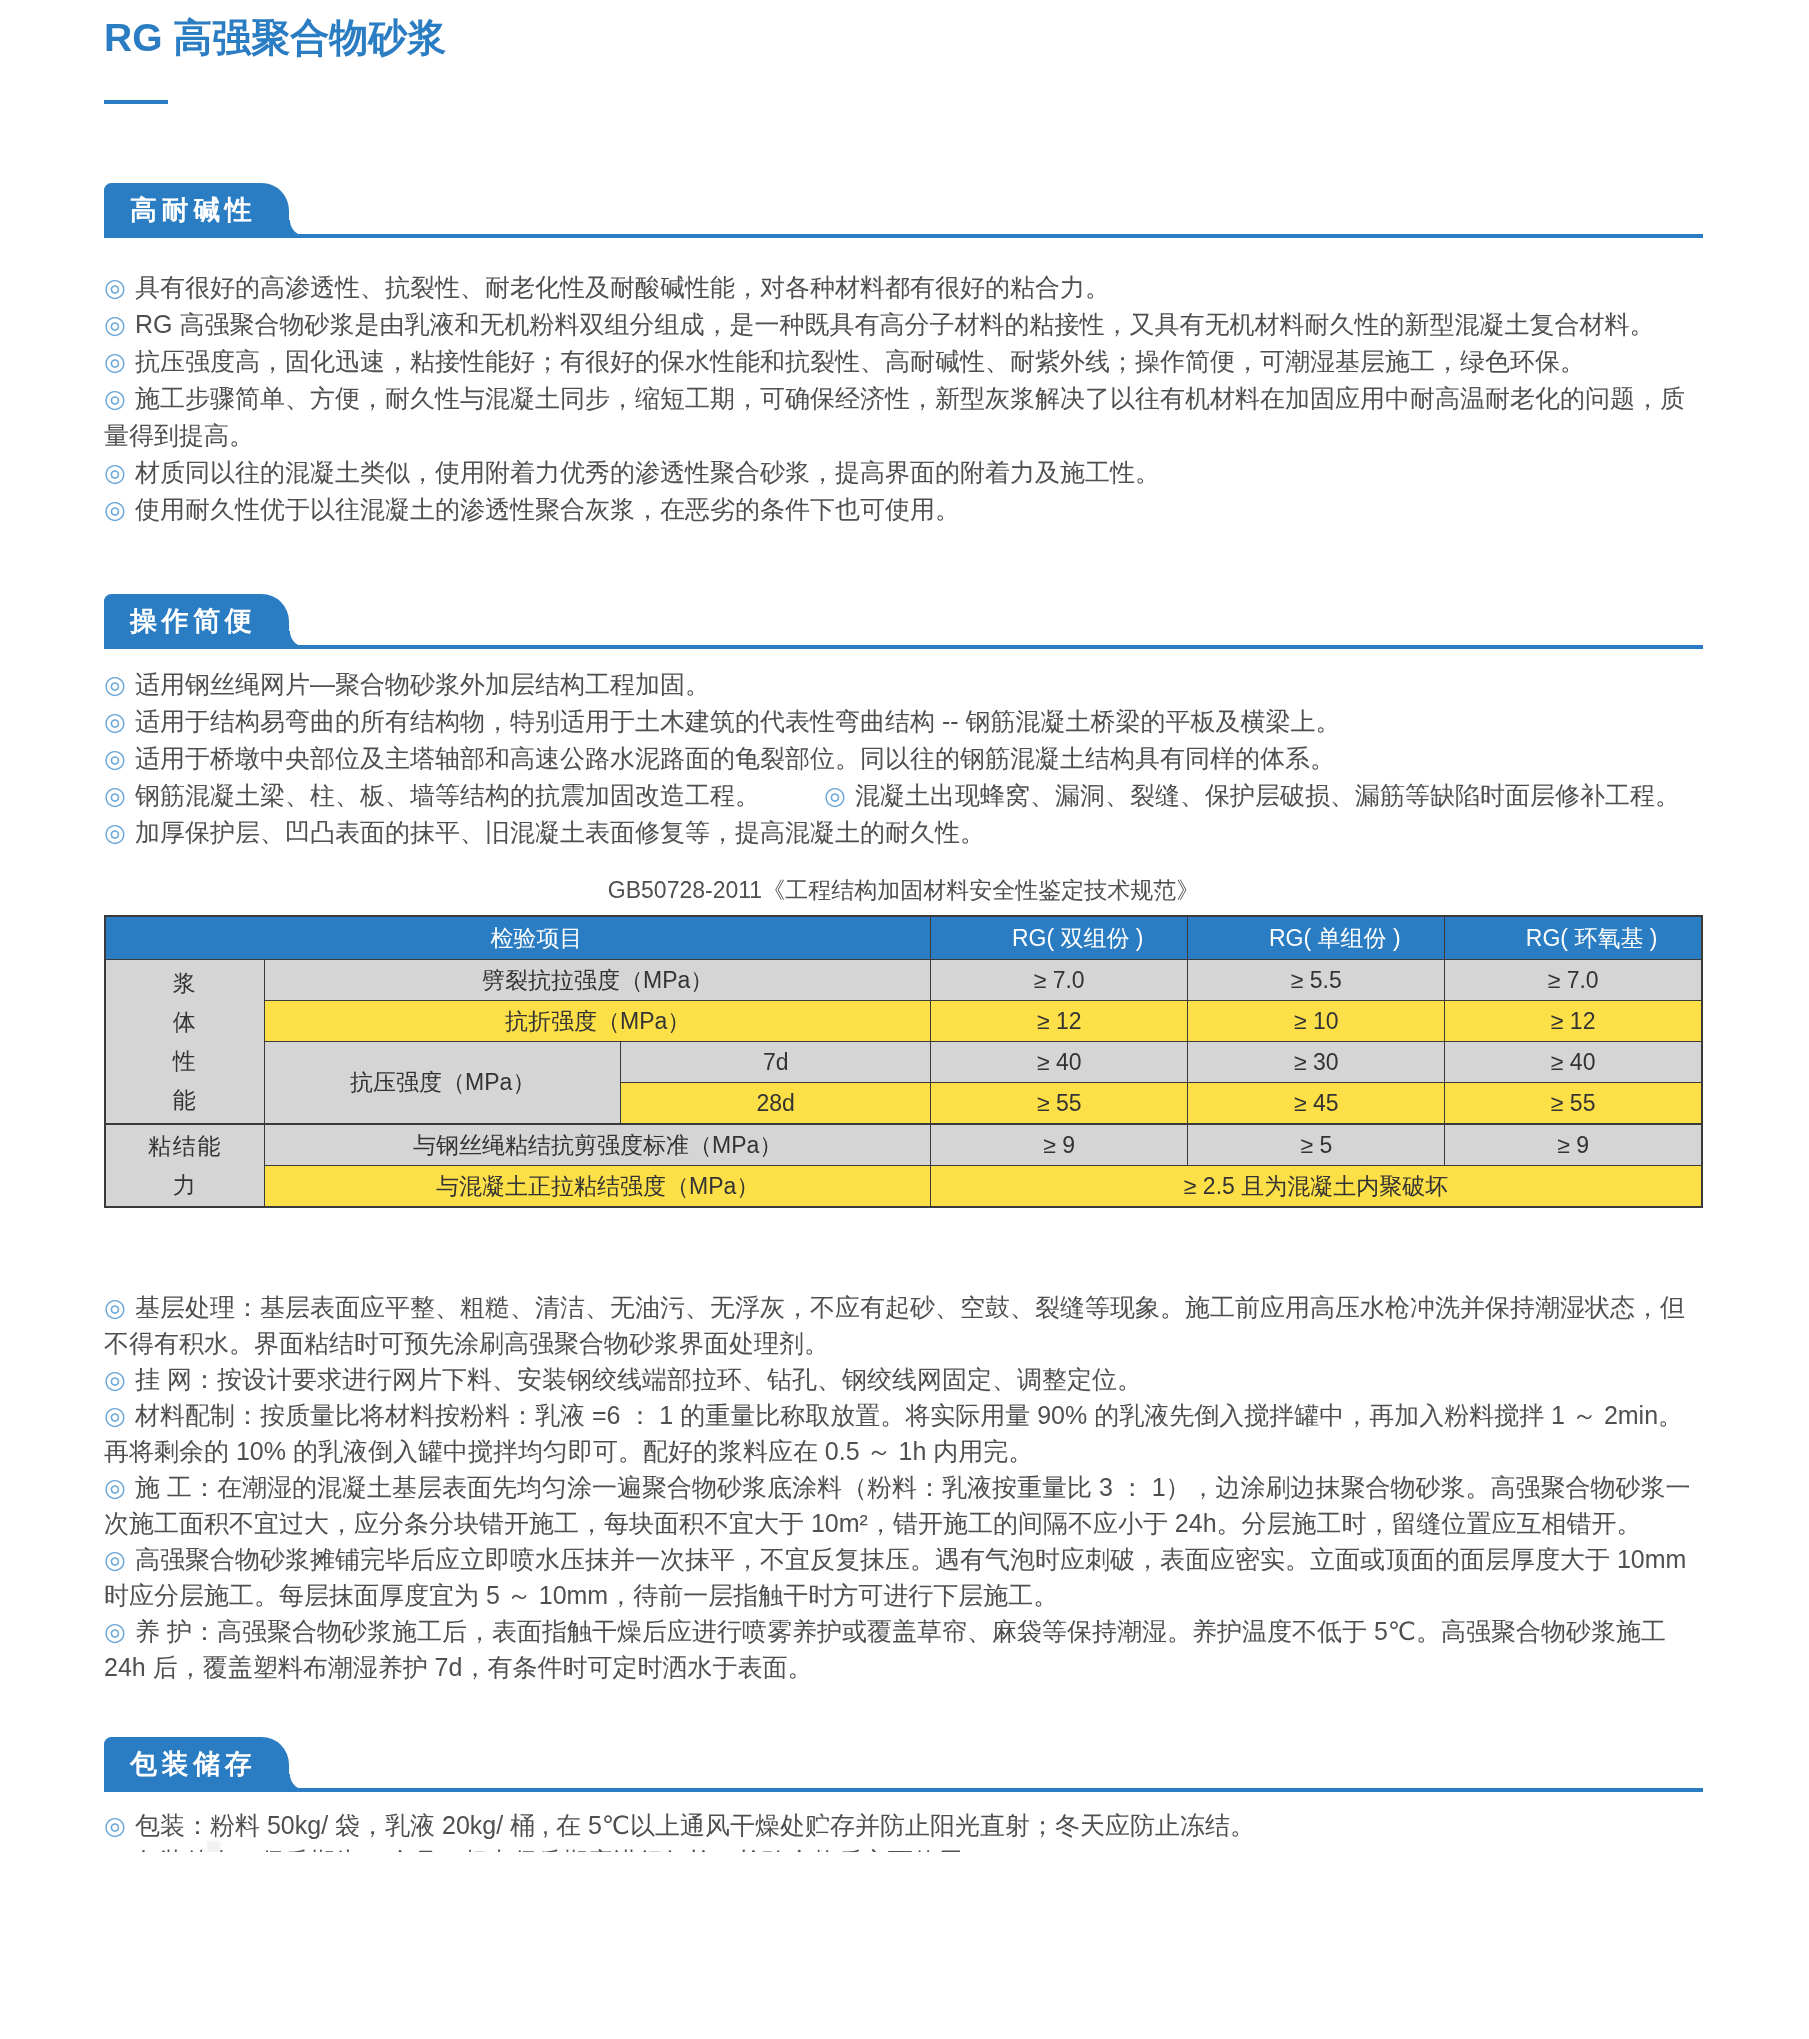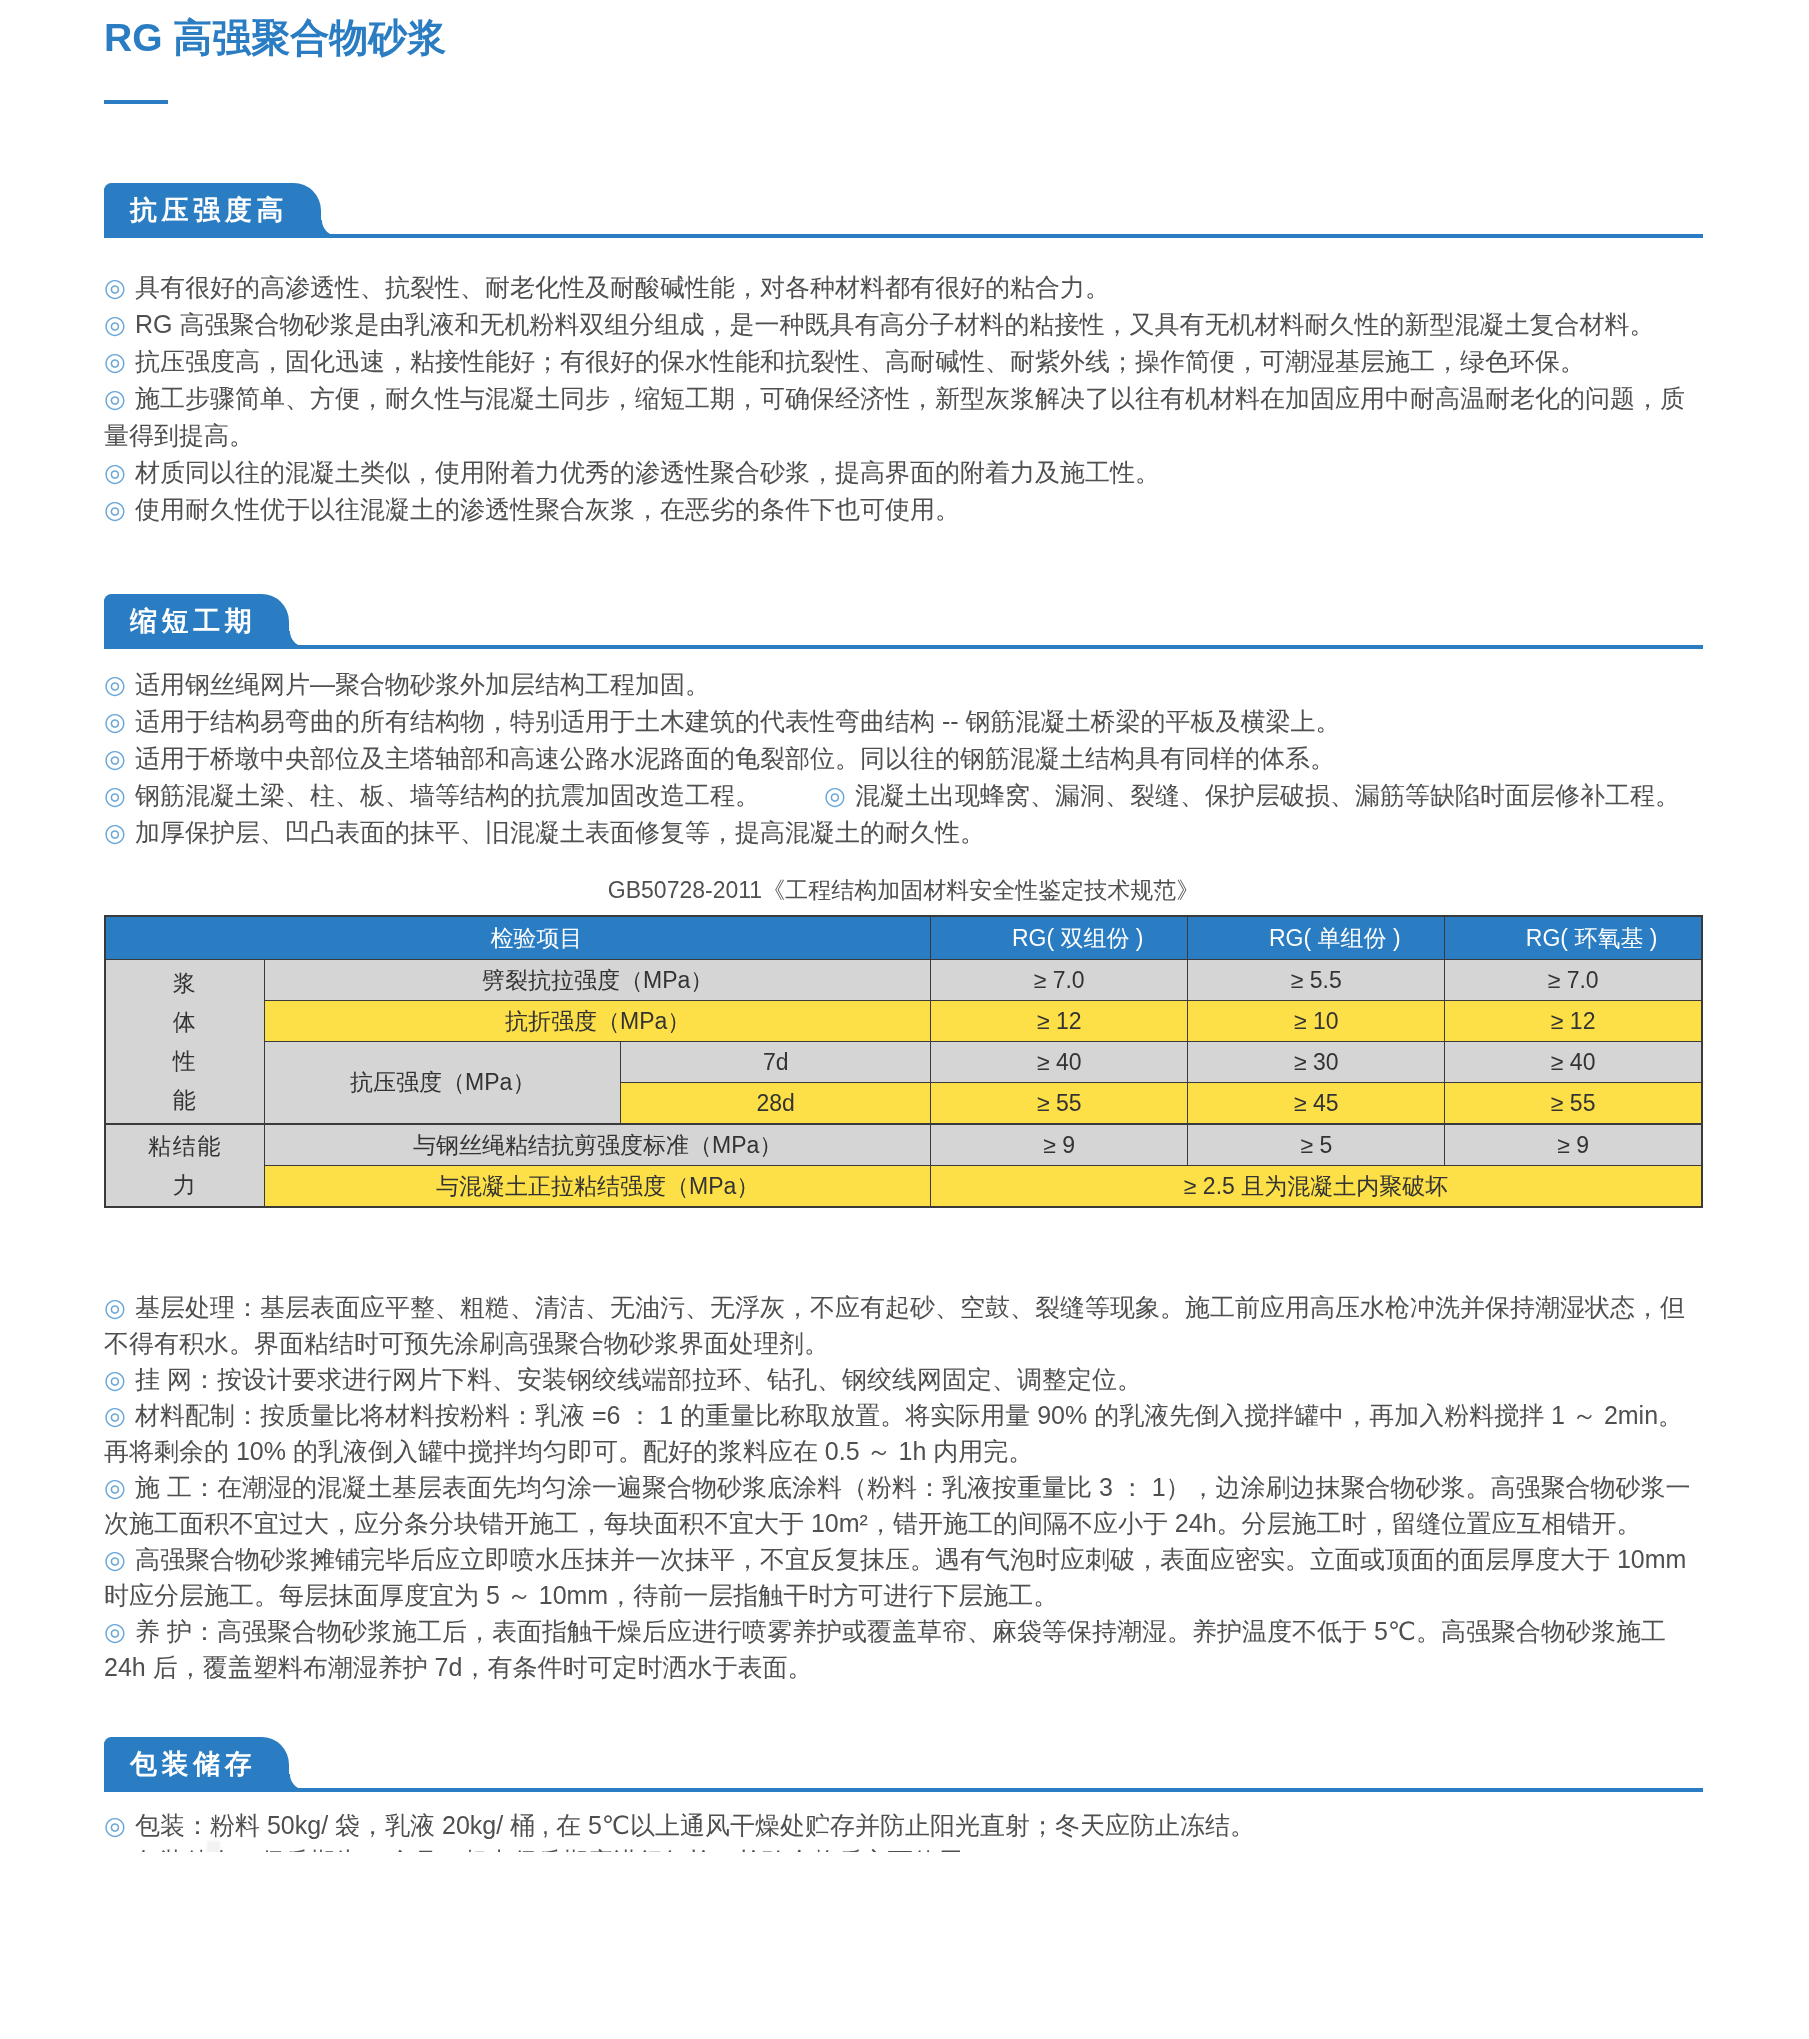--- a/index.html
+++ b/index.html
@@ -134,35 +134,35 @@
   <div class="wm wm2"></div>
   <div class="wm wm3"></div>
 
   <div class="content">
 
     <h1 class="page-title">RG 高强聚合物砂浆</h1>
     <div class="title-underline"></div>
 
     <section class="sec-features">
       <div class="sec-header">
-        <span class="badge">抗压强度高</span>
+        <span class="badge">高耐碱性</span>
       </div>
       <div class="bullets">
           <div class="bullet-item"><span class="bullet-part"><span class="bullet-icon">◎</span><span>具有很好的高渗透性、抗裂性、耐老化性及耐酸碱性能，对各种材料都有很好的粘合力。</span></span></div>
           <div class="bullet-item"><span class="bullet-part"><span class="bullet-icon">◎</span><span>RG 高强聚合物砂浆是由乳液和无机粉料双组分组成，是一种既具有高分子材料的粘接性，又具有无机材料耐久性的新型混凝土复合材料。</span></span></div>
           <div class="bullet-item"><span class="bullet-part"><span class="bullet-icon">◎</span><span>抗压强度高，固化迅速，粘接性能好；有很好的保水性能和抗裂性、高耐碱性、耐紫外线；操作简便，可潮湿基层施工，绿色环保。</span></span></div>
           <div class="bullet-item"><span class="bullet-part"><span class="bullet-icon">◎</span><span>施工步骤简单、方便，耐久性与混凝土同步，缩短工期，可确保经济性，新型灰浆解决了以往有机材料在加固应用中耐高温耐老化的问题，质量得到提高。</span></span></div>
           <div class="bullet-item"><span class="bullet-part"><span class="bullet-icon">◎</span><span>材质同以往的混凝土类似，使用附着力优秀的渗透性聚合砂浆，提高界面的附着力及施工性。</span></span></div>
           <div class="bullet-item"><span class="bullet-part"><span class="bullet-icon">◎</span><span>使用耐久性优于以往混凝土的渗透性聚合灰浆，在恶劣的条件下也可使用。</span></span></div>
         </div>
     </section>
 
     <section class="sec-scope">
       <div class="sec-header">
-        <span class="badge">缩短工期</span>
+        <span class="badge">操作简便</span>
       </div>
       <div class="bullets tight">
           <div class="bullet-item"><span class="bullet-part"><span class="bullet-icon">◎</span><span>适用钢丝绳网片—聚合物砂浆外加层结构工程加固。</span></span></div>
           <div class="bullet-item"><span class="bullet-part"><span class="bullet-icon">◎</span><span>适用于结构易弯曲的所有结构物，特别适用于土木建筑的代表性弯曲结构 -- 钢筋混凝土桥梁的平板及横梁上。</span></span></div>
           <div class="bullet-item"><span class="bullet-part"><span class="bullet-icon">◎</span><span>适用于桥墩中央部位及主塔轴部和高速公路水泥路面的龟裂部位。同以往的钢筋混凝土结构具有同样的体系。</span></span></div>
           <div class="bullet-item"><span class="bullet-part"><span class="bullet-icon">◎</span><span>钢筋混凝土梁、柱、板、墙等结构的抗震加固改造工程。</span></span><span class="bullet-part"><span class="bullet-icon">◎</span><span>混凝土出现蜂窝、漏洞、裂缝、保护层破损、漏筋等缺陷时面层修补工程。</span></span></div>
           <div class="bullet-item"><span class="bullet-part"><span class="bullet-icon">◎</span><span>加厚保护层、凹凸表面的抹平、旧混凝土表面修复等，提高混凝土的耐久性。</span></span></div>
         </div>
     </section>
 

